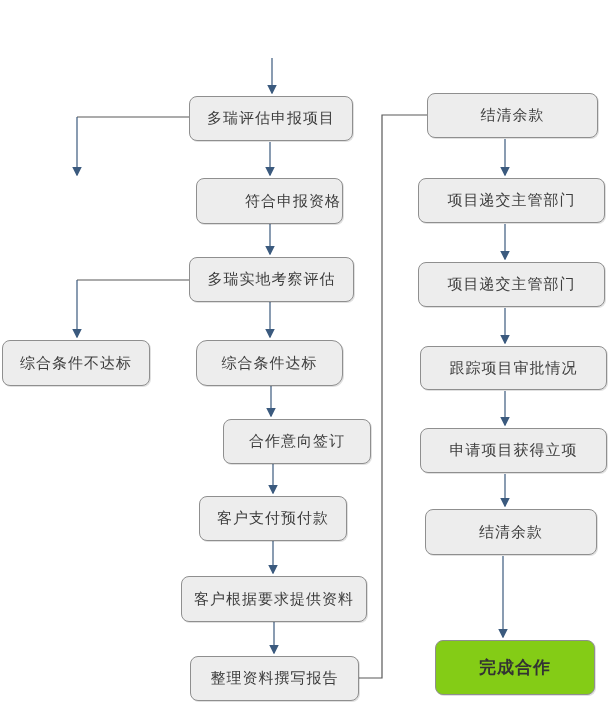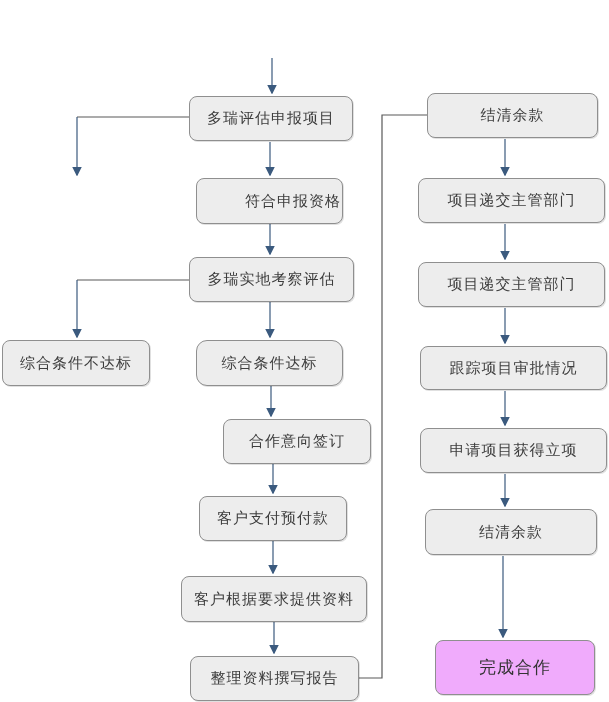--- a/index.html
+++ b/index.html
@@ -33,24 +33,24 @@
     align-items: center;
     justify-content: center;
     text-align: center;
     font-size: 15px;
     color: #3d3d3d;
     letter-spacing: 1px;
     white-space: pre-line;
     line-height: 1.75;
   }
   .node.final {
-    font-weight: normal;
+    font-weight: bold;
     font-size: 17px;
     color: #333333;
-    background: #f0abfc;
+    background: #84cc16;
   }
 </style>
 </head>
 <body>
 
 <div id="canvas">
 
   <svg id="connector-layer" viewBox="0 0 609 702" xmlns="http://www.w3.org/2000/svg">
     <defs>
       <marker id="arrowhead" viewBox="0 0 10 10" refX="8.5" refY="5" markerWidth="8" markerHeight="8" orient="auto-start-reverse">

